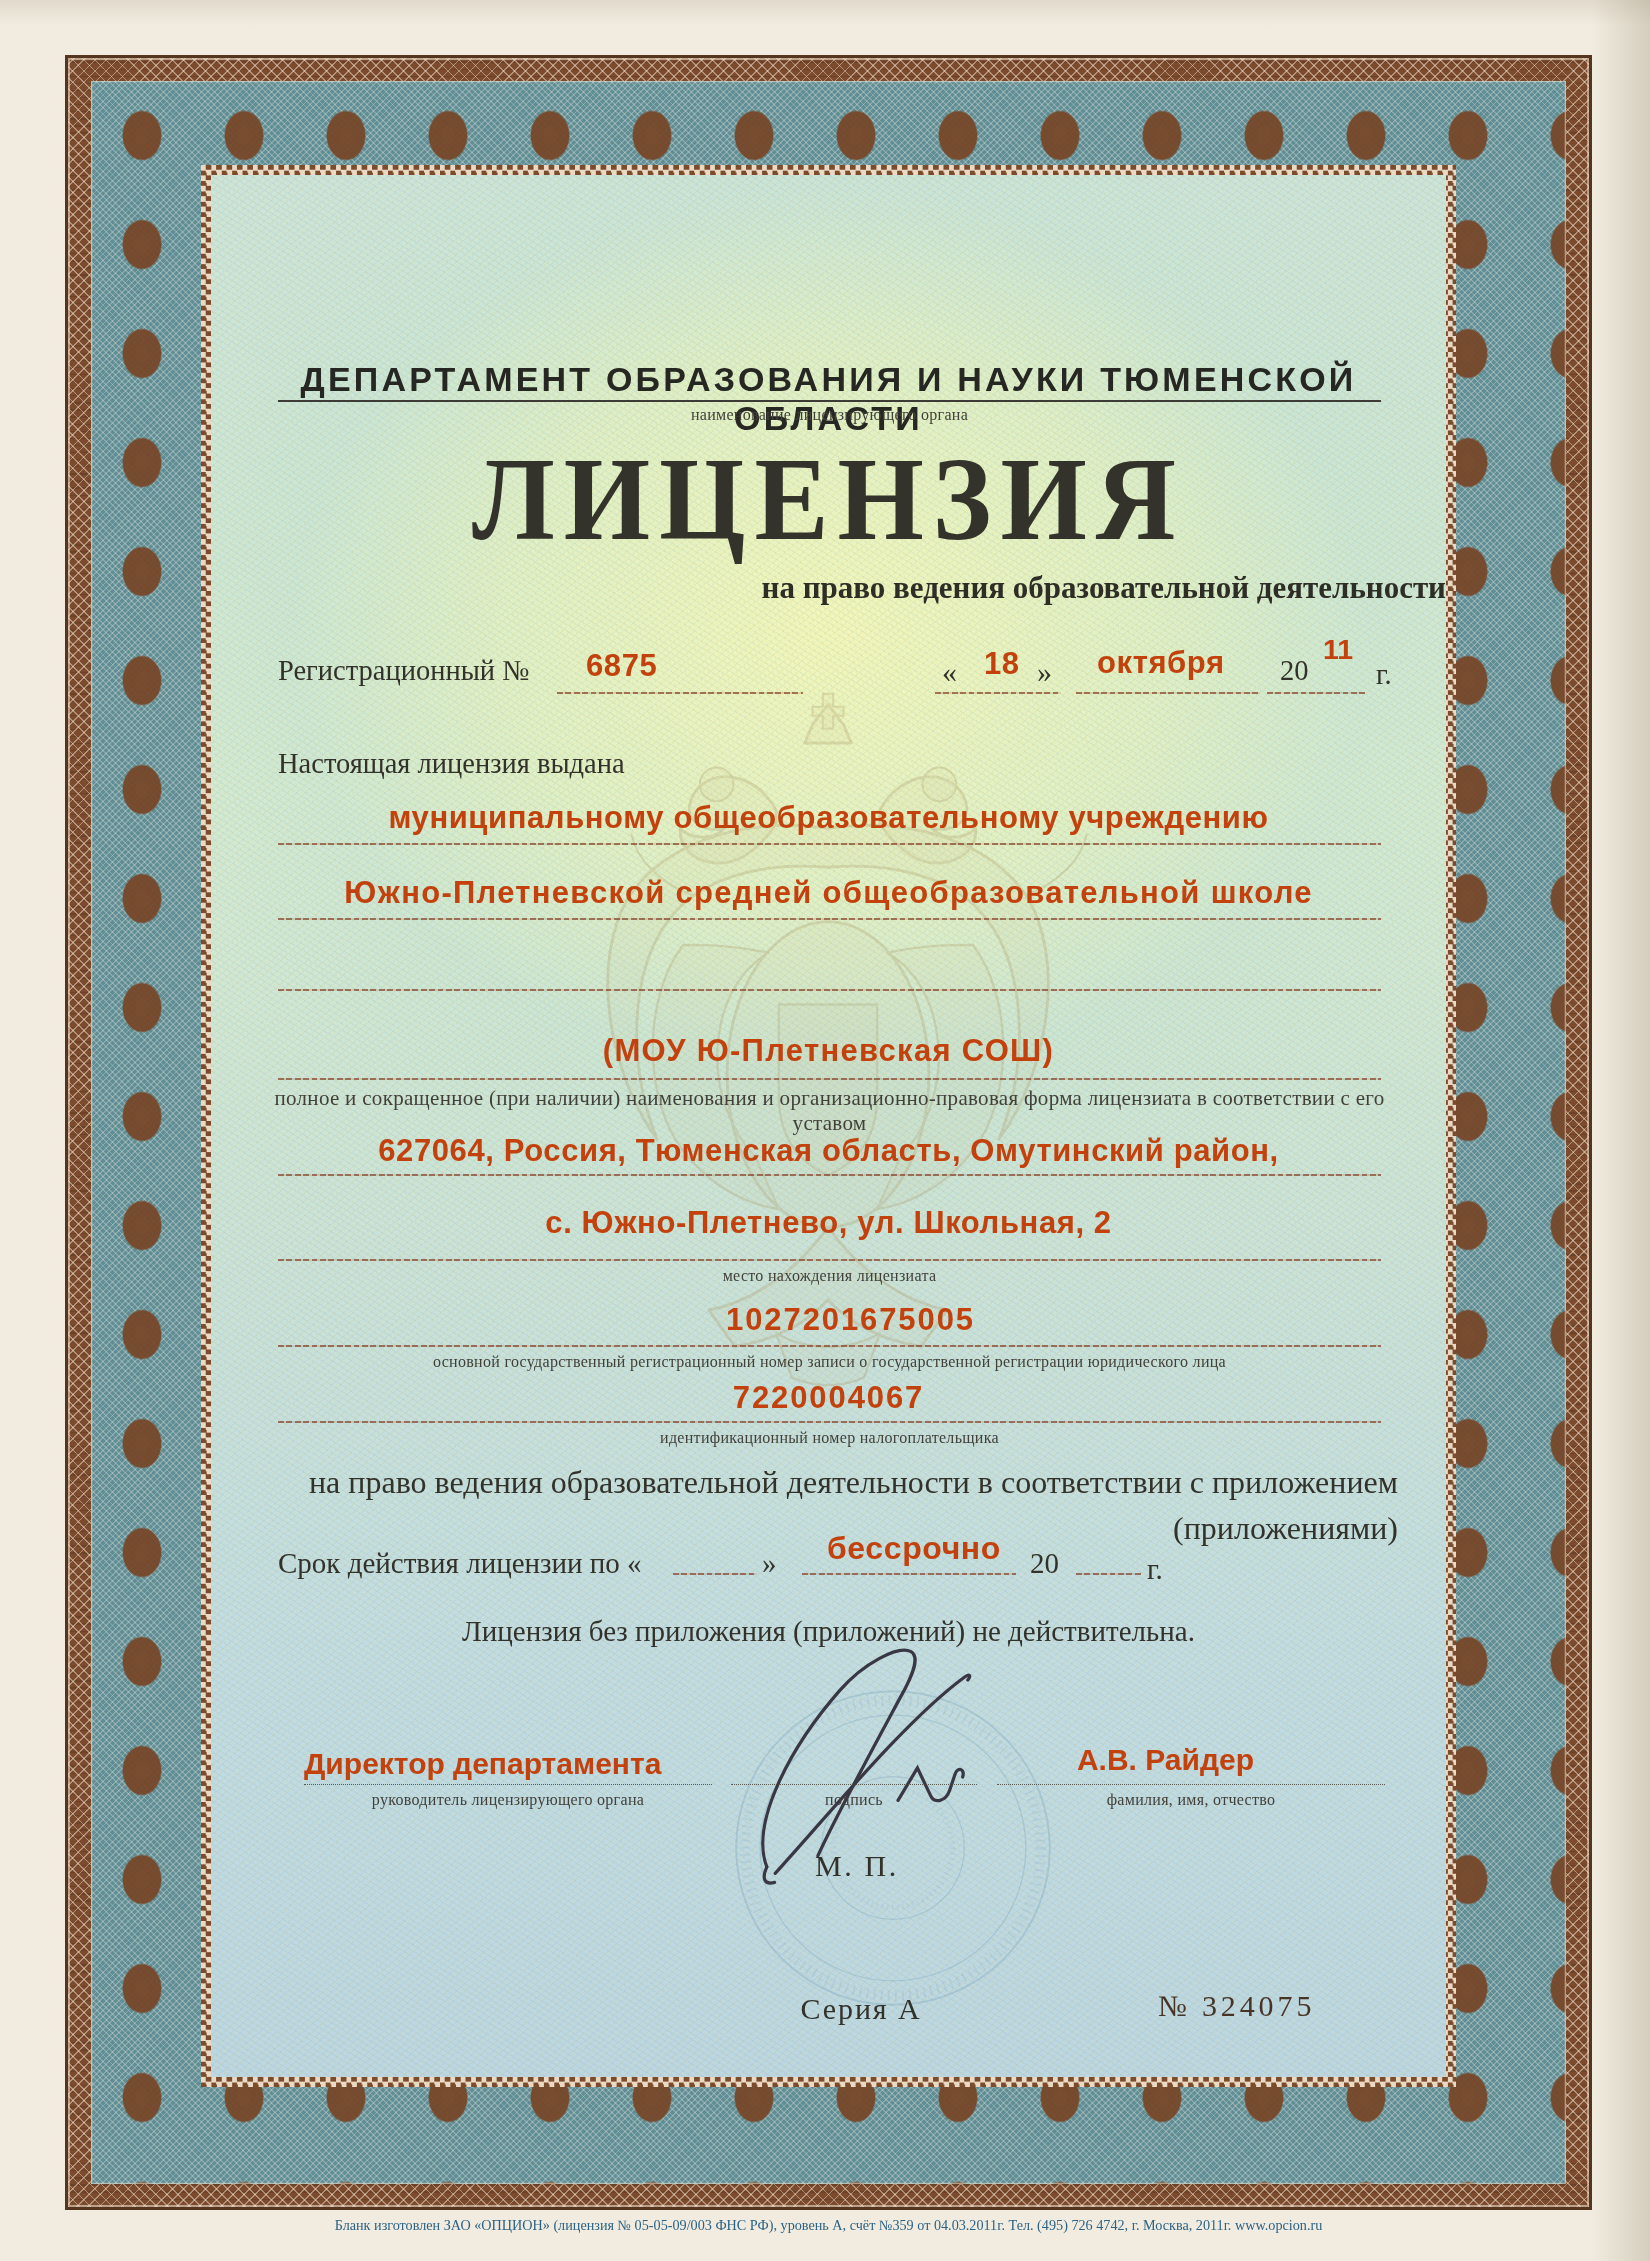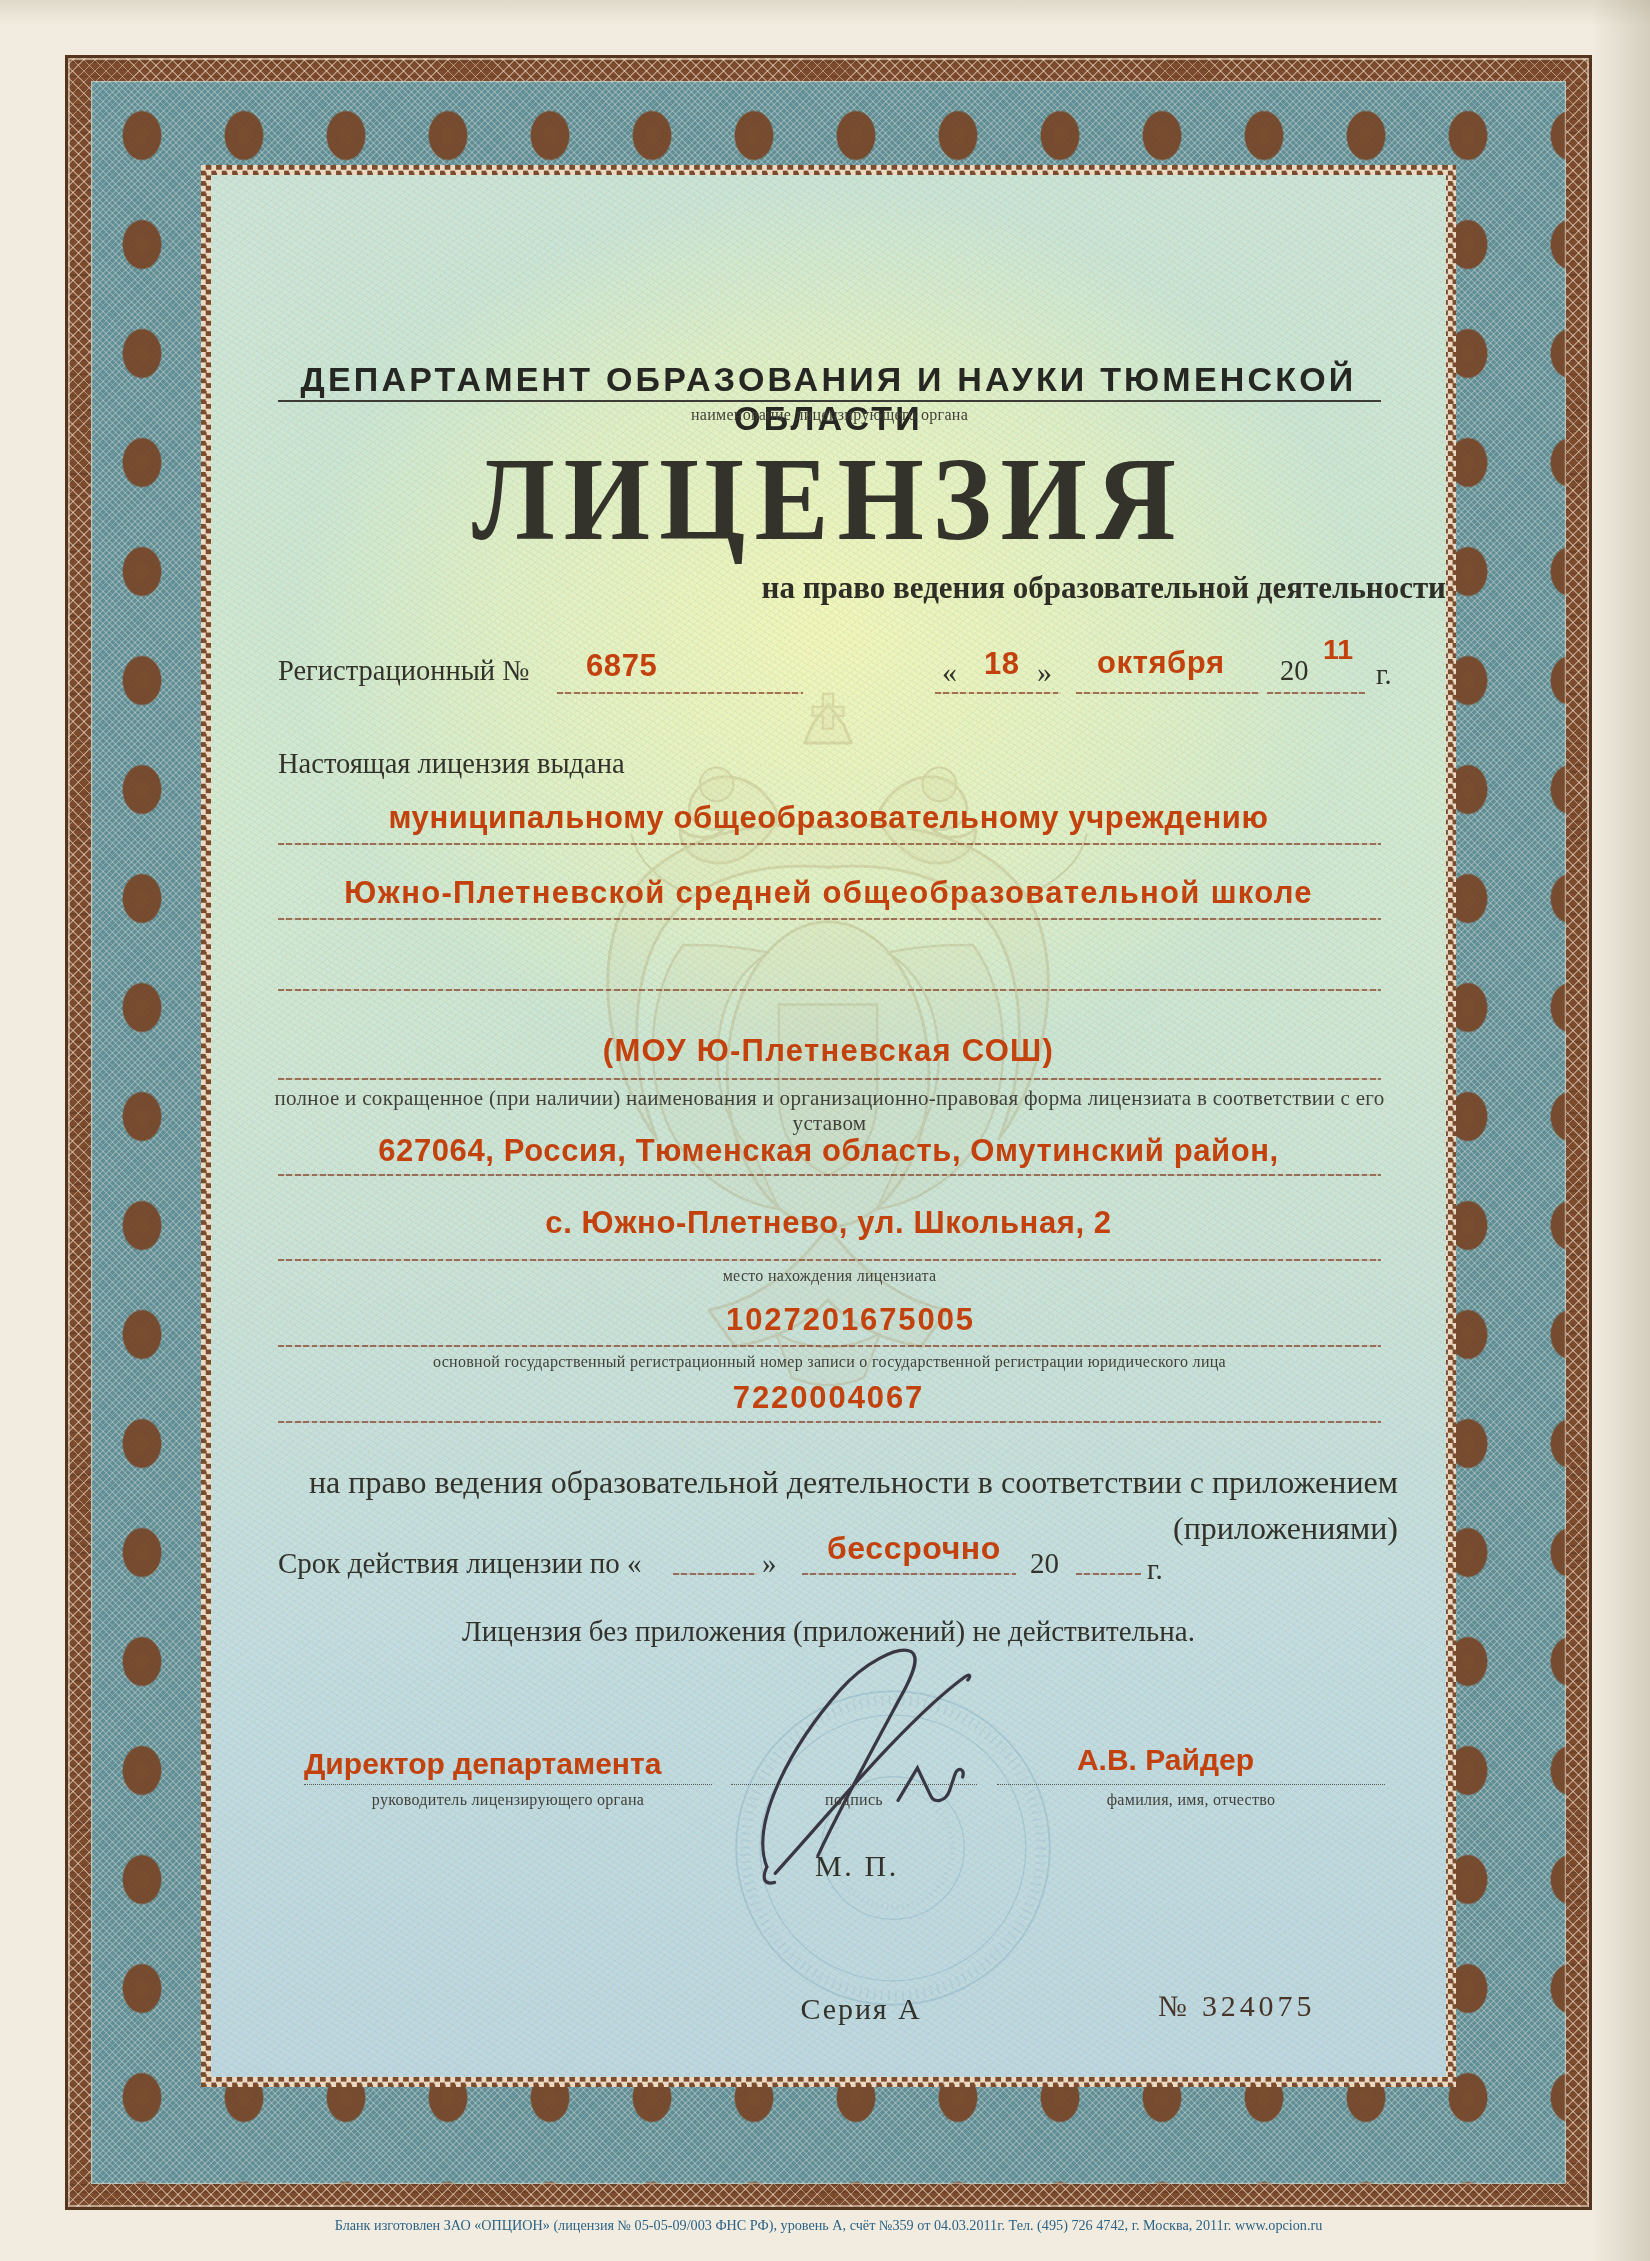--- a/index.html
+++ b/index.html
@@ -124,20 +124,21 @@
   <div class="abs center sansb val" style="top:1205px;">с. Южно-Плетнево, ул. Школьная, 2</div>
   <div class="abs ml" style="left:278px;top:1259px;width:1103px;"></div>
   <div class="abs caption" style="left:278px;top:1267px;width:1103px;">место нахождения лицензиата</div>
 
   <div class="abs center sansb val" style="top:1302px;letter-spacing:1.9px;padding-left:22px;">1027201675005</div>
   <div class="abs ml" style="left:278px;top:1345px;width:1103px;"></div>
   <div class="abs caption" style="left:278px;top:1353px;width:1103px;">основной государственный регистрационный номер записи о государственной регистрации юридического лица</div>
 
   <div class="abs center sansb val" style="top:1380px;letter-spacing:1.9px;">7220004067</div>
   <div class="abs ml" style="left:278px;top:1421px;width:1103px;"></div>
+  <div class="abs caption" style="left:278px;top:1429px;width:1103px;">идентификационный номер налогоплательщика</div>
 
   <div class="abs serif" style="left:278px;top:1459px;width:1120px;font-size:32px;line-height:1.45;text-align:right;">на право ведения образовательной деятельности в соответствии с приложением (приложениями)</div>
 
   <div class="abs serif" style="left:278px;top:1547px;font-size:29px;">Срок действия лицензии по «</div>
   <div class="abs ml" style="left:673px;top:1573px;width:84px;"></div>
   <div class="abs serif" style="left:762px;top:1547px;font-size:29px;">»</div>
   <div class="abs sansb" style="left:827px;top:1530px;font-size:32px;letter-spacing:0.6px;">бессрочно</div>
   <div class="abs ml" style="left:802px;top:1573px;width:214px;"></div>
   <div class="abs serif" style="left:1030px;top:1547px;font-size:29px;">20</div>
   <div class="abs ml" style="left:1076px;top:1573px;width:65px;"></div>

